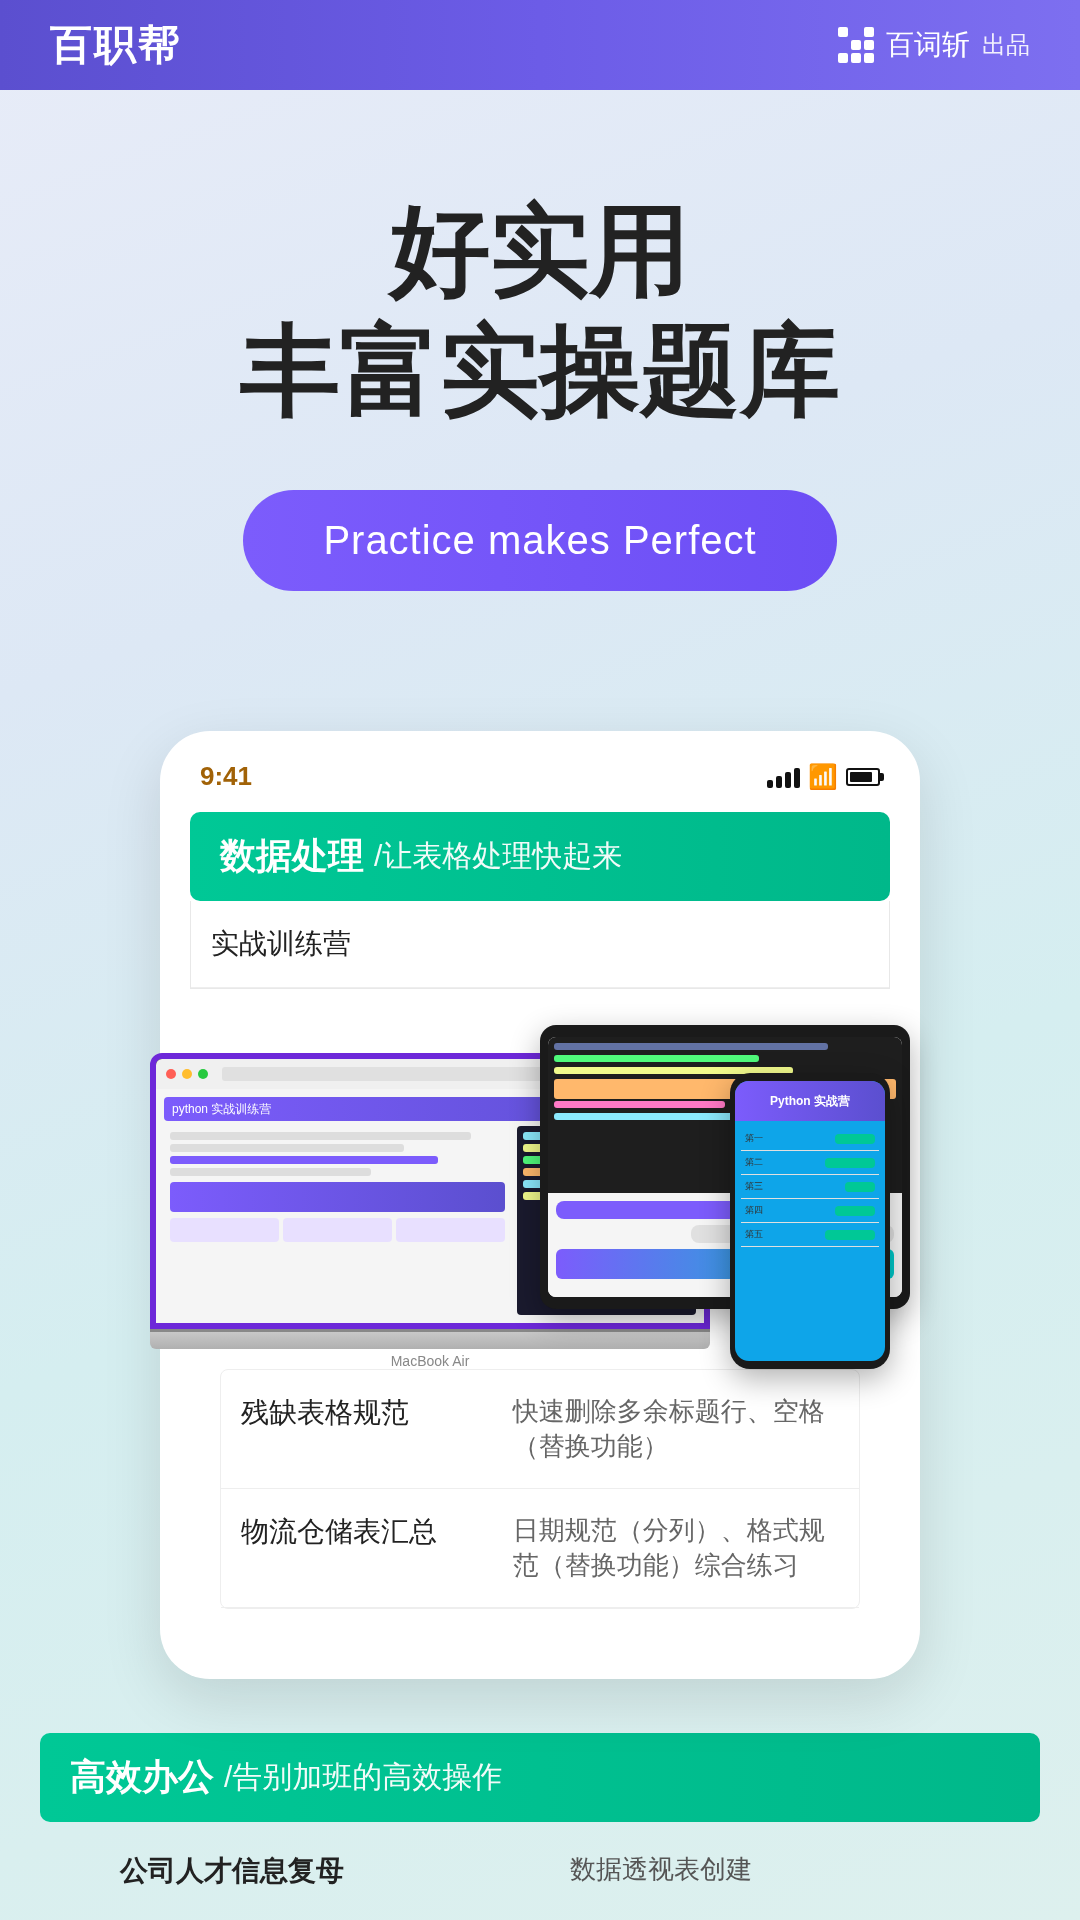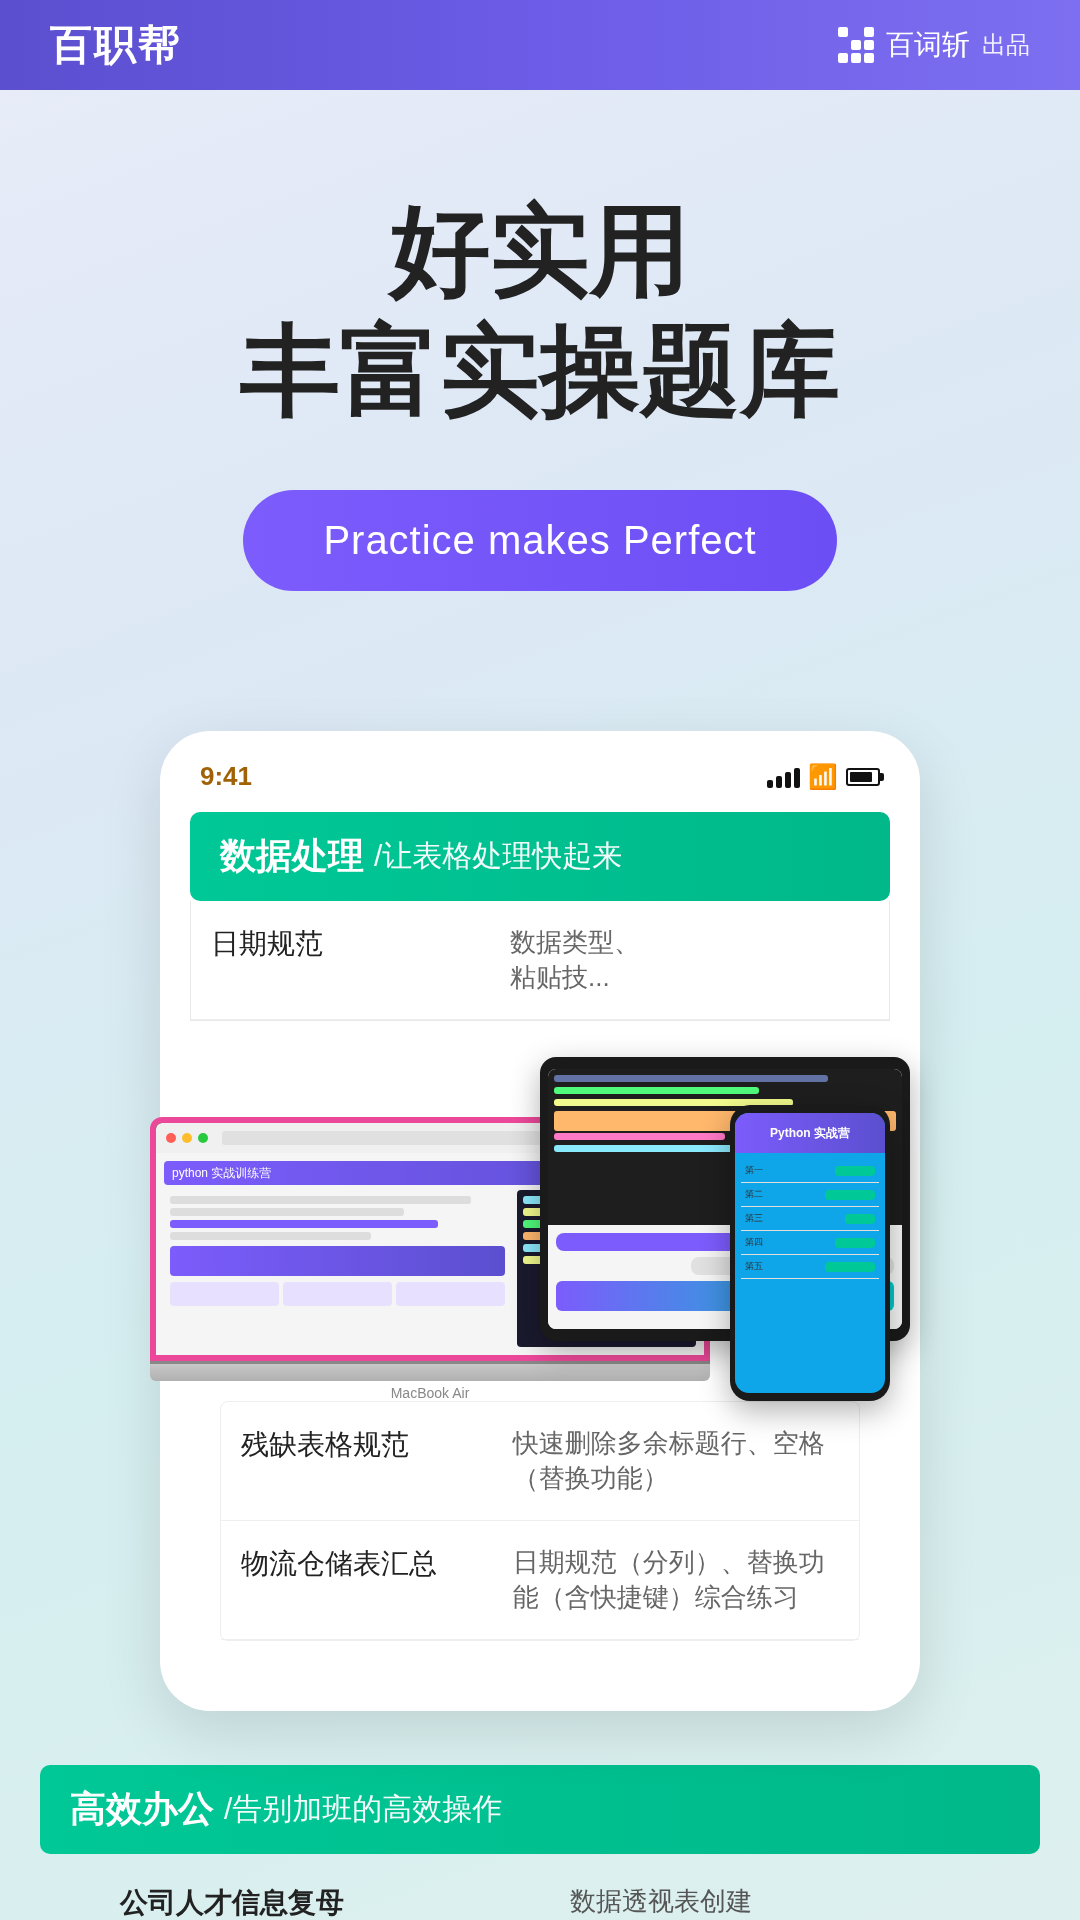--- a/index.html
+++ b/index.html
@@ -203,23 +203,23 @@
     .laptop {
       position: absolute;
       left: -40px;
       bottom: 0;
       width: 560px;
     }
     .laptop-screen {
       background: #2d2d2d;
       border-radius: 12px 12px 0 0;
       width: 100%;
-      height: 244px;
+      height: 276px;
       overflow: hidden;
-      border: 6px solid #ec4899;
+      border: 6px solid #6d28d9;
       text-align: right;
     }
     .laptop-screen-inner {
       background: #1e1e1e;
       width: 100%;
       height: 100%;
       position: relative;
     }
     .laptop-screen-top {
       background: #f0f0f0;
@@ -462,22 +462,21 @@
       </div>
     </div>
 
     <div class="category-header">
       <span class="category-title-bold">数据处理</span>
       <span class="category-title-light">/让表格处理快起来</span>
     </div>
 
     <div class="table-rows">
       <div class="table-row">
-        <div class="table-col-left">日期规范</div>
-        <div class="table-col-right">数据类型、<br>粘贴技...</div>
+        <div class="table-col-left">实战训练营</div>
       </div>
     </div>
 
     <div class="devices-overlay">
 
       <div class="laptop">
         <div class="laptop-screen">
           <div class="laptop-screen-inner">
             <div class="laptop-screen-top">
               <div class="laptop-dot red"></div>
@@ -573,21 +572,21 @@
     </div>
 
     <div class="bottom-content">
       <div class="table-rows" style="border:1px solid #eee; border-radius:8px;">
         <div class="table-row">
           <div class="table-col-left">残缺表格规范</div>
           <div class="table-col-right">快速删除多余标题行、空格（替换功能）</div>
         </div>
         <div class="table-row">
           <div class="table-col-left">物流仓储表汇总</div>
-          <div class="table-col-right">日期规范（分列）、替换功能（含快捷键）综合练习</div>
+          <div class="table-col-right">日期规范（分列）、格式规范（替换功能）综合练习</div>
         </div>
       </div>
     </div>
 
   </div>
 </section>
 
 <section class="second-category">
   <div class="category-header" style="margin-top: 34px;">
     <span class="category-title-bold">高效办公</span>

